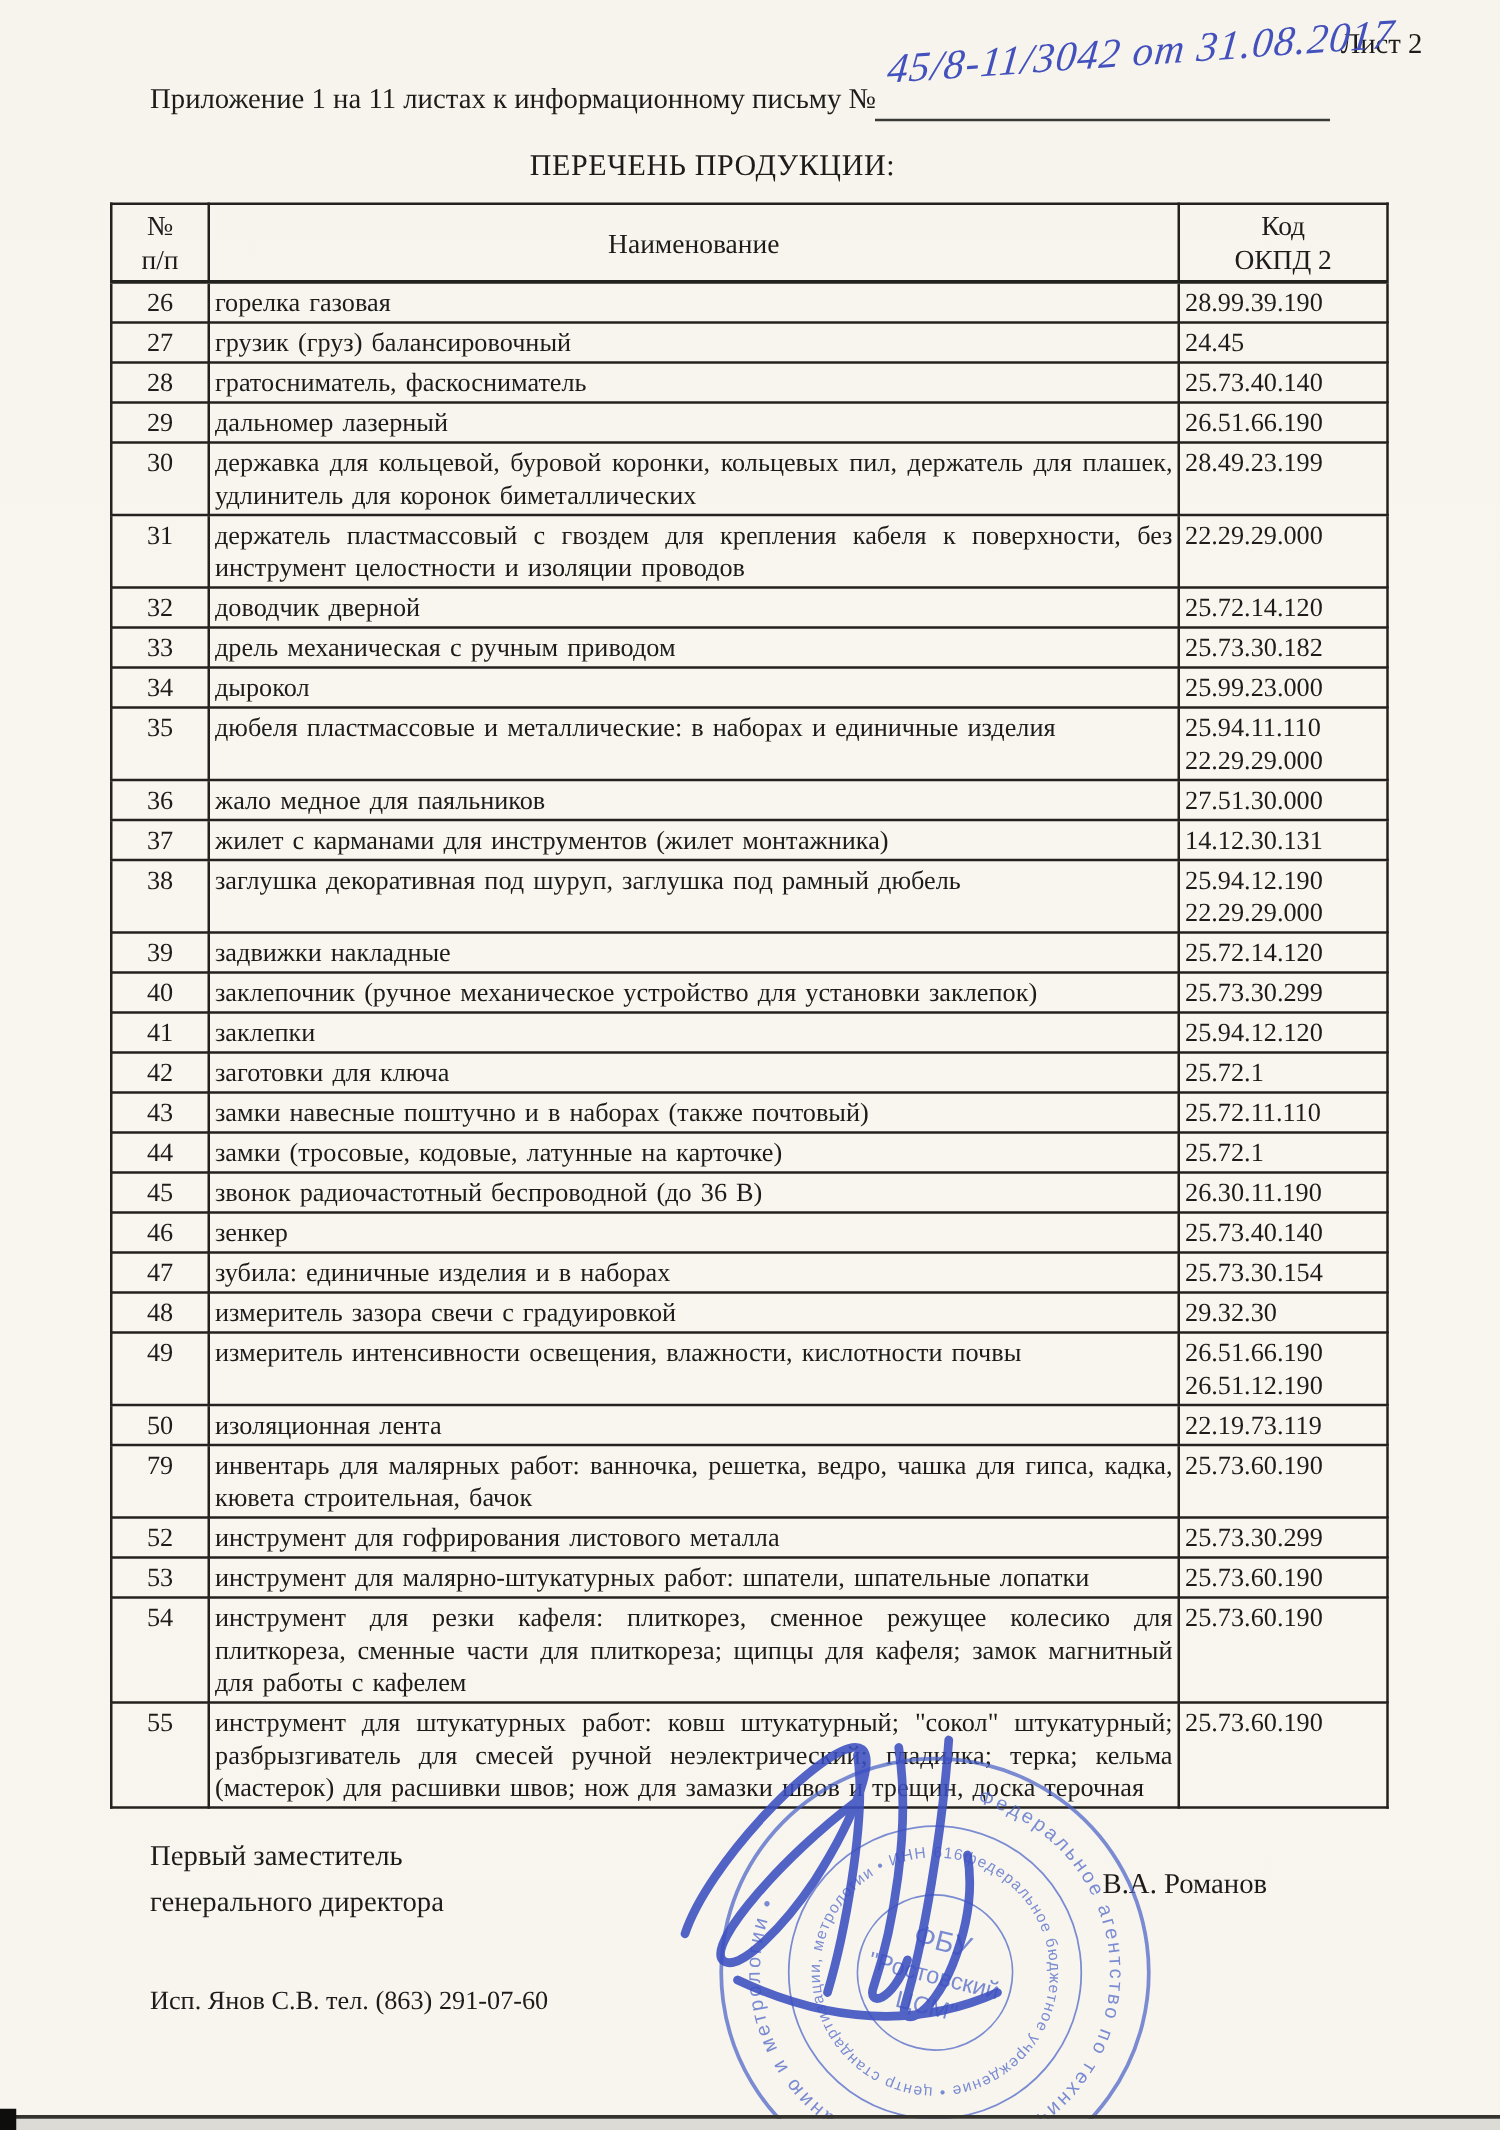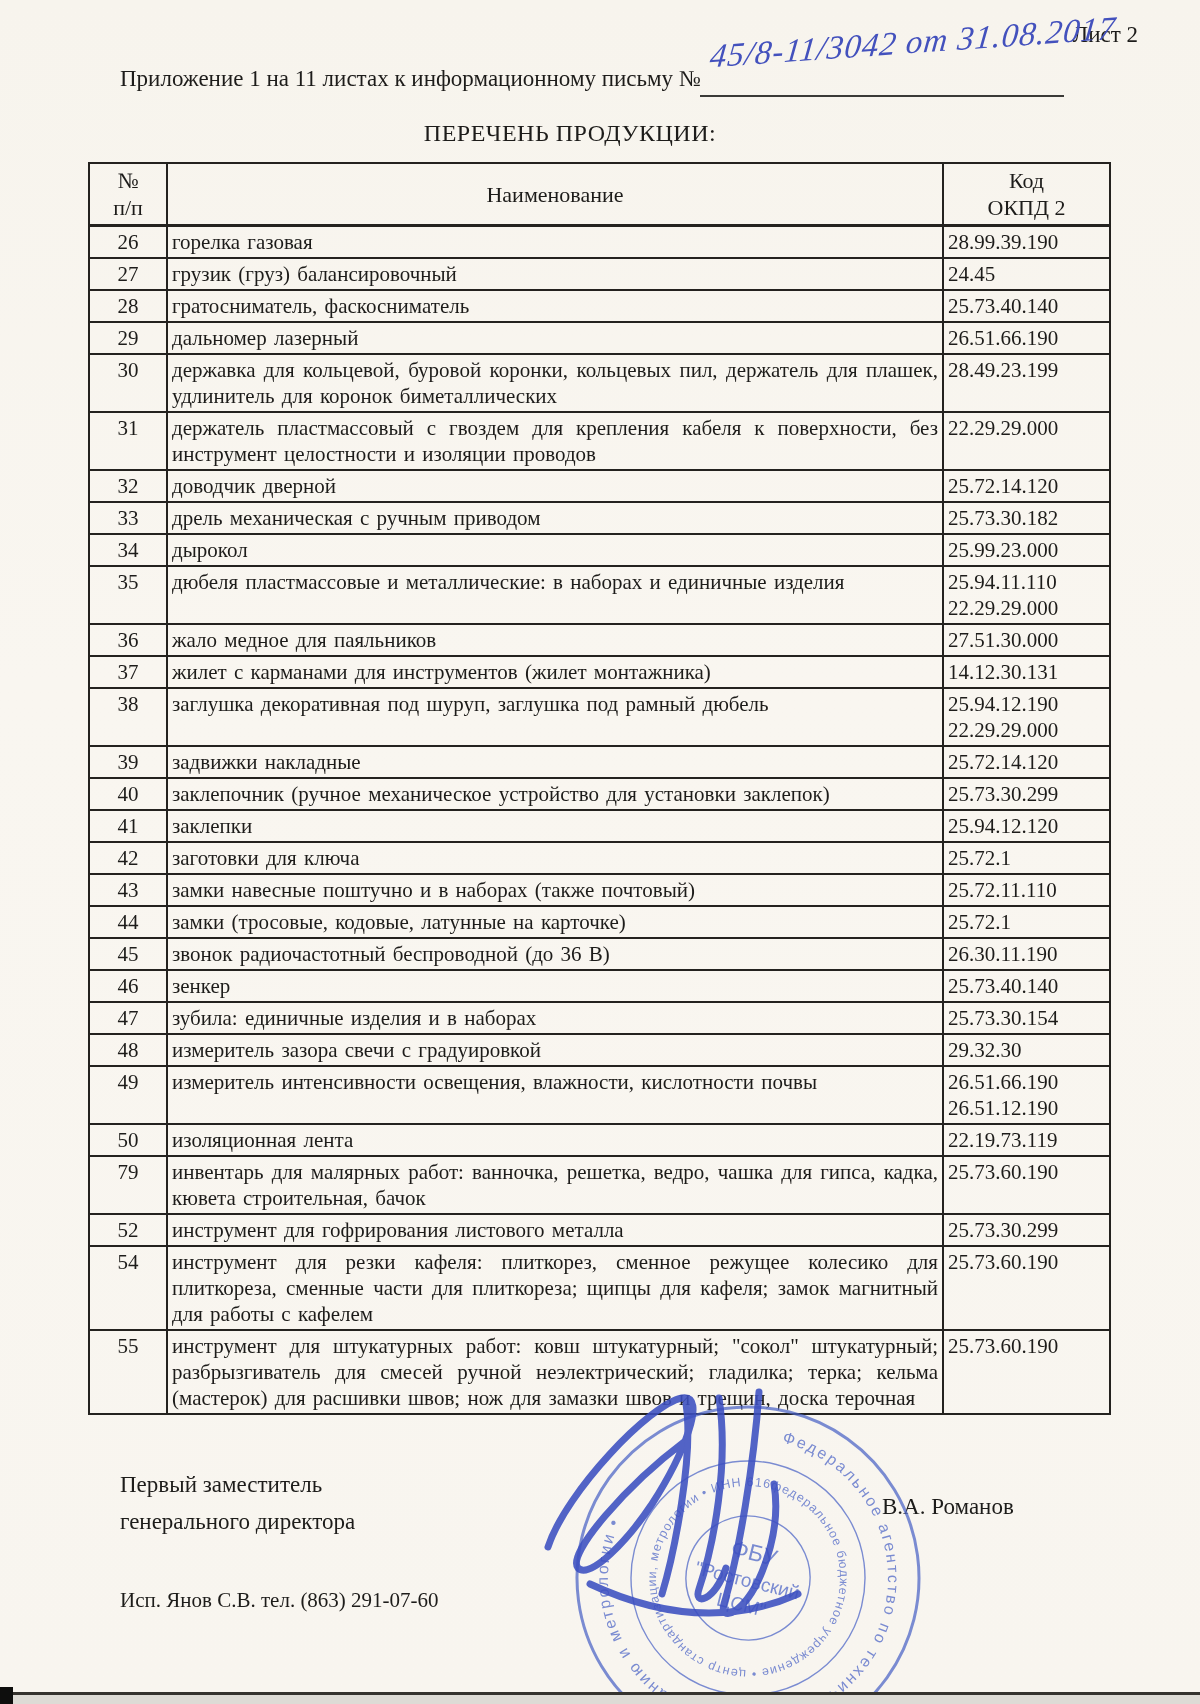--- a/index.html
+++ b/index.html
@@ -271,20 +271,27 @@
       <td class="c-name">инвентарь для малярных работ: ванночка, решетка, ведро, чашка для гипса, кадка, кювета строительная, бачок</td>
       <td class="c-code">
               <div>25.73.60.190</div>
             </td>
     </tr>
           <tr>
       <td class="c-num">52</td>
       <td class="c-name">инструмент для гофрирования листового металла</td>
       <td class="c-code">
               <div>25.73.30.299</div>
+            </td>
+    </tr>
+          <tr>
+      <td class="c-num">53</td>
+      <td class="c-name">инструмент для малярно-штукатурных работ: шпатели, шпательные лопатки</td>
+      <td class="c-code">
+              <div>25.73.60.190</div>
             </td>
     </tr>
           <tr>
       <td class="c-num">54</td>
       <td class="c-name">инструмент для резки кафеля: плиткорез, сменное режущее колесико для плиткореза, сменные части для плиткореза; щипцы для кафеля; замок магнитный для работы с кафелем</td>
       <td class="c-code">
               <div>25.73.60.190</div>
             </td>
     </tr>
           <tr>

